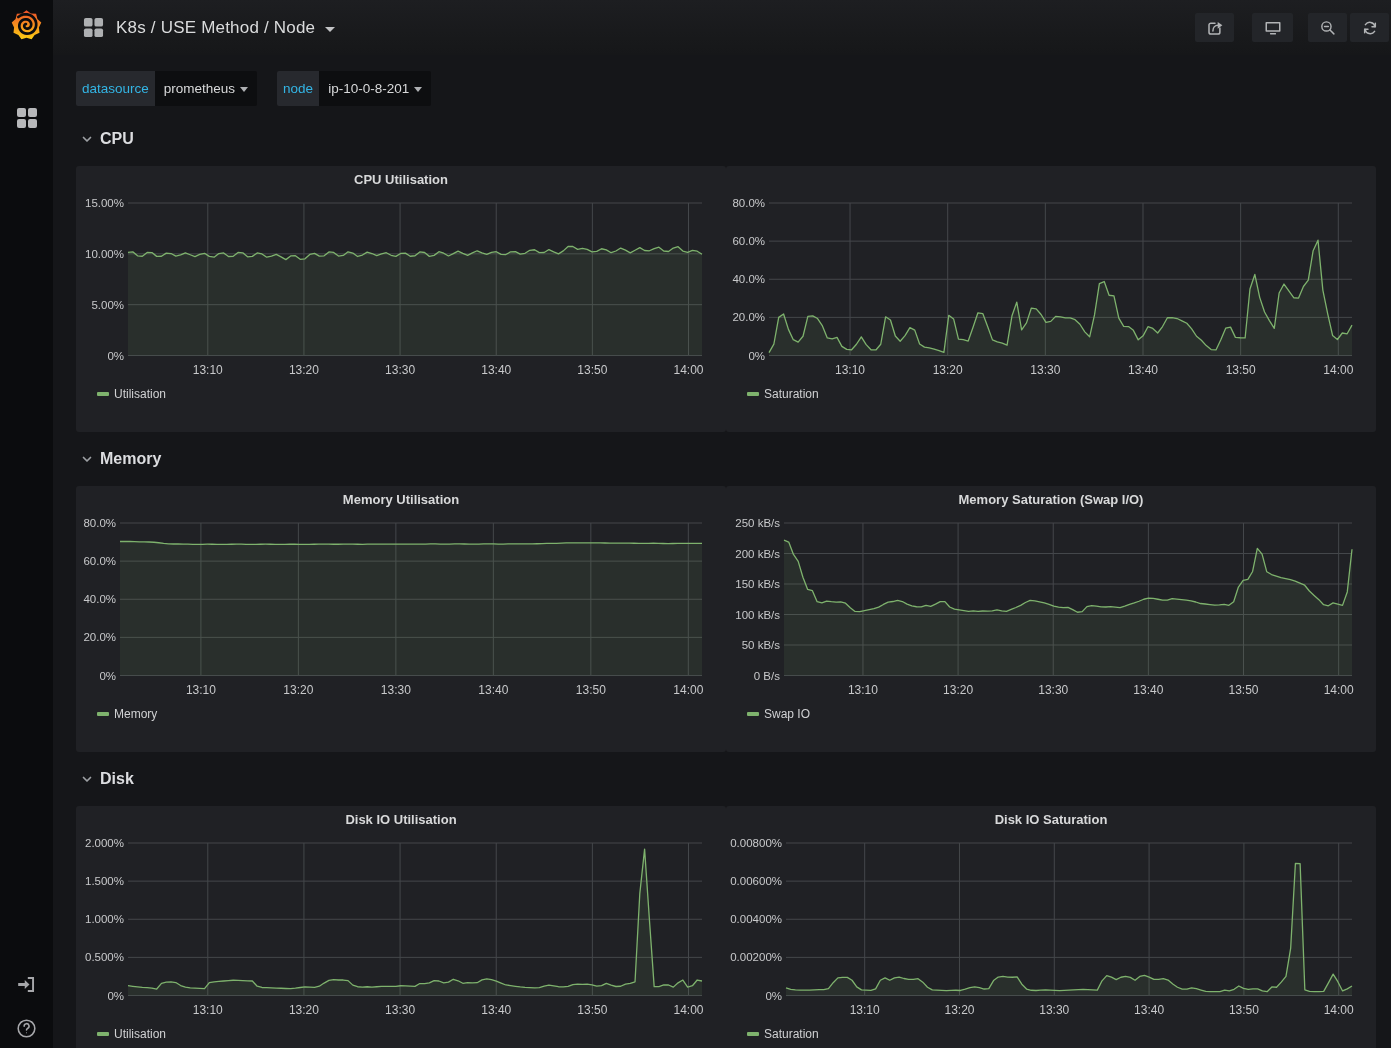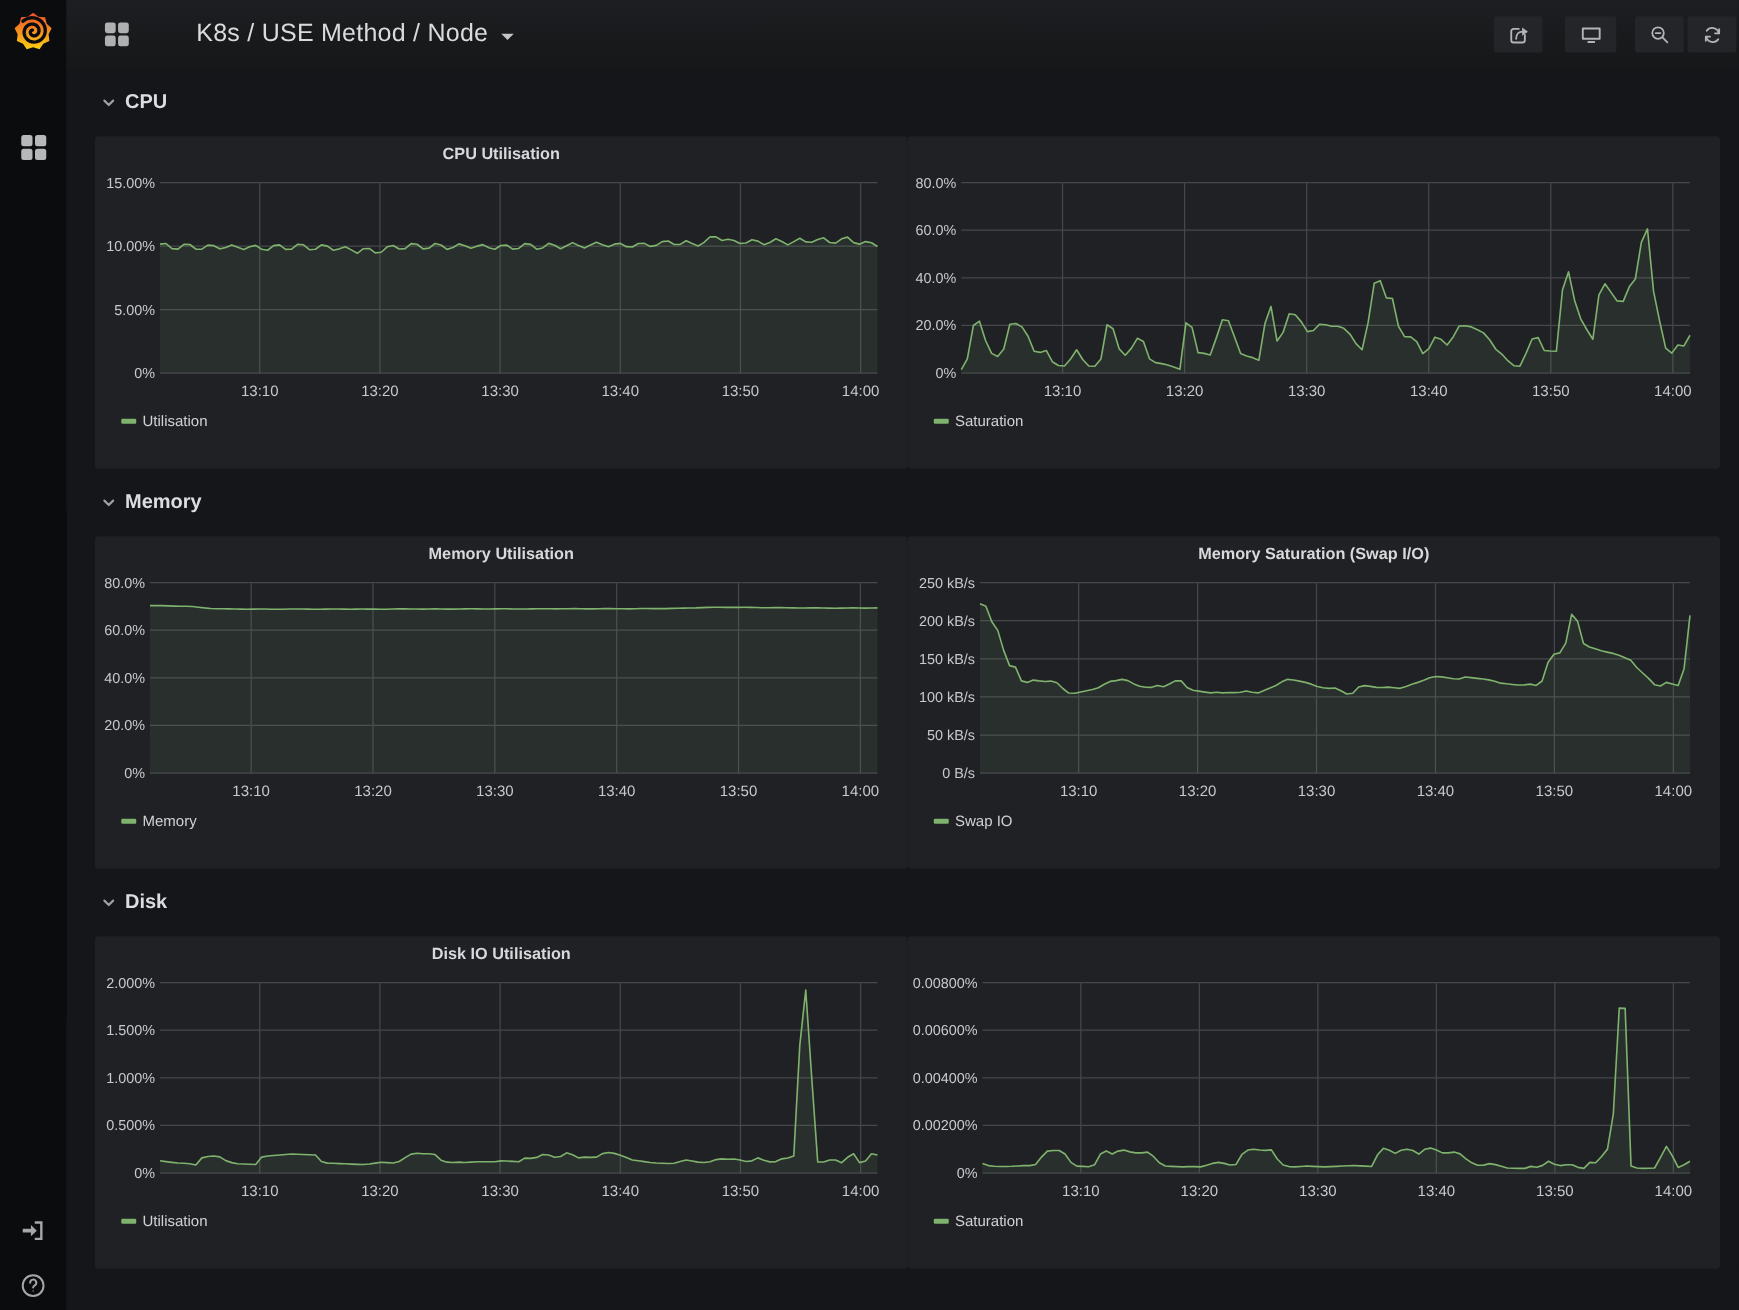--- a/index.html
+++ b/index.html
@@ -21,21 +21,21 @@
   .sidebar .top-items { margin-top:54px; }
   .sidebar .spacer { flex:1; }
   .sidebar .bottom-items { margin-bottom:-2px; }
   
   .main { margin-left:53px; position:relative; }
   .navbar {
     height:55px; display:flex; align-items:center; padding:0 2px 0 30px;
     background:linear-gradient(180deg,#1d1e21 0%,#18191b 70%,#161719 100%);
   }
   .navbar-title-group { display:flex; align-items:center; gap:12px; cursor:pointer; }
-  .navbar-title { font-size:20px; font-weight:400; color:#dadbdc; letter-spacing:.2px;margin-left:41px; }
+  .navbar-title { font-size:17px; font-weight:400; color:#dadbdc; letter-spacing:.2px; }
   .caret-down { width:0; height:0; border-left:5px solid transparent; border-right:5px solid transparent; border-top:5px solid #c3c4c6; margin-left:-2px; margin-top:3px; }
   .navbar-right { margin-left:auto; display:flex; align-items:center; }
   .nav-btn {
     height:29px; background:#232529; border:none; border-radius:2px;
     display:flex; align-items:center; justify-content:center;
     color:#a1a3a6; cursor:pointer;
   }
   .nav-btn.iconbtn { width:39px; }
   .nav-btn + .nav-btn { margin-left:0; }
   .timepicker { padding:0 10px; gap:5px; font-size:13px; font-weight:500; color:#a1a3a6; white-space:nowrap; }
@@ -160,20 +160,36 @@
           <svg width="16" height="16" viewBox="0 0 24 24" fill="none" stroke="#b2b4b6" stroke-width="2.2">
             <path d="M20 5 v5 h-5" stroke-linecap="round" stroke-linejoin="round"></path>
             <path d="M4 19 v-5 h5" stroke-linecap="round" stroke-linejoin="round"></path>
             <path d="M19.5 10 a8 8 0 0 0 -14.4 -3 M4.5 14 a8 8 0 0 0 14.4 3" stroke-linecap="round"></path>
           </svg>
         </span>
       </button>
     </div>
   </header>
 
+  <div class="submenu">
+    <div class="var-group">
+      <span class="var-label">datasource</span>
+      <span class="var-value">
+        <span>prometheus</span>
+        <span class="caret-down"></span>
+      </span>
+    </div>
+    <div class="var-group">
+      <span class="var-label">node</span>
+      <span class="var-value">
+        <span>ip-10-0-8-201</span>
+        <span class="caret-down"></span>
+      </span>
+    </div>
+  </div>
 
   <div class="dashboard" id="dashboard">
   <section class="dash-row">
     <div class="row-header">
       <span class="icon">
         <svg width="12" height="12" viewBox="0 0 12 12" fill="none" stroke="#9da0a4" stroke-width="1.7">
           <path d="M2.5 4.5 L6 8 L9.5 4.5" stroke-linecap="round" stroke-linejoin="round"></path>
         </svg>
       </span>
       <span class="row-title">CPU</span>
@@ -366,20 +382,21 @@
               <path d="M52.00 179.59L56.78 180.27L61.57 180.88L66.35 181.42L71.13 181.65L75.92 182.03L80.70 183.02L85.48 177.30L90.27 176.16L95.05 175.85L99.83 176.54L104.62 179.51L109.40 181.11L114.18 181.95L118.97 182.18L123.75 182.41L128.53 182.64L133.32 176.69L138.10 175.78L142.88 175.39L147.67 175.01L152.45 174.63L157.23 174.25L162.02 174.40L166.80 174.63L171.58 174.78L176.37 175.01L181.15 180.20L185.93 181.49L190.72 181.65L195.50 181.88L200.28 182.03L205.07 182.26L209.85 182.49L214.63 182.64L219.42 182.18L224.20 181.49L228.98 180.81L233.77 181.11L238.55 181.42L243.33 180.20L248.12 177.07L252.90 174.33L257.68 173.64L262.47 174.02L267.25 174.02L272.03 174.63L276.82 179.13L281.60 180.73L286.38 181.04L291.17 180.73L295.95 181.04L300.73 180.73L305.52 180.35L310.30 180.35L315.08 180.35L319.87 180.35L324.65 179.74L329.43 179.82L334.22 180.12L339.00 180.35L343.78 177.53L348.57 177.68L353.35 176.92L358.13 174.63L362.92 175.01L367.70 176.77L372.48 176.16L377.27 173.26L382.05 174.78L386.83 177.30L391.62 176.69L396.40 176.92L401.18 176.69L405.97 173.87L410.75 172.95L415.53 173.72L420.32 175.16L425.10 177.07L429.88 178.98L434.67 179.59L439.45 180.27L444.23 180.96L449.02 181.42L453.80 181.65L458.58 181.80L463.37 181.57L468.15 180.20L472.93 179.05L477.72 179.82L482.50 180.73L487.28 180.96L492.07 180.35L496.85 178.67L501.63 178.06L506.42 178.37L511.20 178.22L515.98 178.98L520.77 180.20L525.55 179.66L530.33 177.30L535.12 179.21L539.90 180.50L544.68 180.27L549.47 178.06L554.25 177.45L559.03 175.78L563.82 87.32L568.60 43.10L573.38 113.25L578.17 180.58L582.95 180.58L587.73 178.98L592.52 178.98L597.30 181.11L602.08 176.84L606.87 174.02L611.65 181.11L616.43 179.74L621.22 174.02L626.00 175.01L626 189.5L52 189.5Z" fill="#7eb26d" fill-opacity="0.1" stroke="none"></path>
               <path d="M52.00 179.59L56.78 180.27L61.57 180.88L66.35 181.42L71.13 181.65L75.92 182.03L80.70 183.02L85.48 177.30L90.27 176.16L95.05 175.85L99.83 176.54L104.62 179.51L109.40 181.11L114.18 181.95L118.97 182.18L123.75 182.41L128.53 182.64L133.32 176.69L138.10 175.78L142.88 175.39L147.67 175.01L152.45 174.63L157.23 174.25L162.02 174.40L166.80 174.63L171.58 174.78L176.37 175.01L181.15 180.20L185.93 181.49L190.72 181.65L195.50 181.88L200.28 182.03L205.07 182.26L209.85 182.49L214.63 182.64L219.42 182.18L224.20 181.49L228.98 180.81L233.77 181.11L238.55 181.42L243.33 180.20L248.12 177.07L252.90 174.33L257.68 173.64L262.47 174.02L267.25 174.02L272.03 174.63L276.82 179.13L281.60 180.73L286.38 181.04L291.17 180.73L295.95 181.04L300.73 180.73L305.52 180.35L310.30 180.35L315.08 180.35L319.87 180.35L324.65 179.74L329.43 179.82L334.22 180.12L339.00 180.35L343.78 177.53L348.57 177.68L353.35 176.92L358.13 174.63L362.92 175.01L367.70 176.77L372.48 176.16L377.27 173.26L382.05 174.78L386.83 177.30L391.62 176.69L396.40 176.92L401.18 176.69L405.97 173.87L410.75 172.95L415.53 173.72L420.32 175.16L425.10 177.07L429.88 178.98L434.67 179.59L439.45 180.27L444.23 180.96L449.02 181.42L453.80 181.65L458.58 181.80L463.37 181.57L468.15 180.20L472.93 179.05L477.72 179.82L482.50 180.73L487.28 180.96L492.07 180.35L496.85 178.67L501.63 178.06L506.42 178.37L511.20 178.22L515.98 178.98L520.77 180.20L525.55 179.66L530.33 177.30L535.12 179.21L539.90 180.50L544.68 180.27L549.47 178.06L554.25 177.45L559.03 175.78L563.82 87.32L568.60 43.10L573.38 113.25L578.17 180.58L582.95 180.58L587.73 178.98L592.52 178.98L597.30 181.11L602.08 176.84L606.87 174.02L611.65 181.11L616.43 179.74L621.22 174.02L626.00 175.01" fill="none" stroke="#7eb26d" stroke-width="1.3" stroke-linejoin="round"></path>
             </svg>
     <div class="legend">
       <span class="legend-dash"></span>
       <span class="legend-label">Utilisation</span>
     </div>
   </div>
 
   <div class="panel">
+    <div class="panel-title">Disk IO Saturation</div>
     <svg class="chart" width="650" height="266" viewBox="0 0 650 266">
               <line x1="60" y1="37" x2="626" y2="37" stroke="#44474b" stroke-width="1"></line>
               <text x="56" y="41" fill="#c8c9cb" font-size="11.5" text-anchor="end">0.00800%</text>
               <line x1="60" y1="75.125" x2="626" y2="75.125" stroke="#44474b" stroke-width="1"></line>
               <text x="56" y="79.125" fill="#c8c9cb" font-size="11.5" text-anchor="end">0.00600%</text>
               <line x1="60" y1="113.25" x2="626" y2="113.25" stroke="#44474b" stroke-width="1"></line>
               <text x="56" y="117.25" fill="#c8c9cb" font-size="11.5" text-anchor="end">0.00400%</text>
               <line x1="60" y1="151.375" x2="626" y2="151.375" stroke="#44474b" stroke-width="1"></line>
               <text x="56" y="155.375" fill="#c8c9cb" font-size="11.5" text-anchor="end">0.00200%</text>
               <line x1="60" y1="189.5" x2="626" y2="189.5" stroke="#44474b" stroke-width="1"></line>

